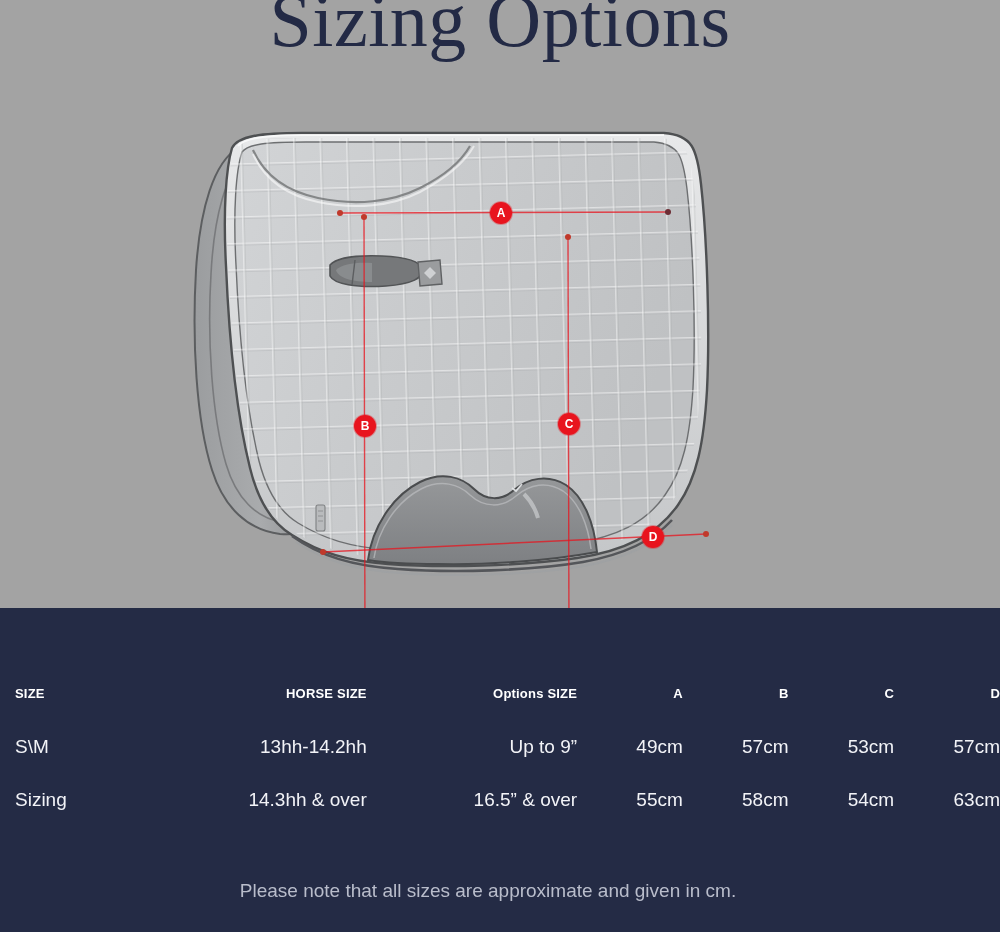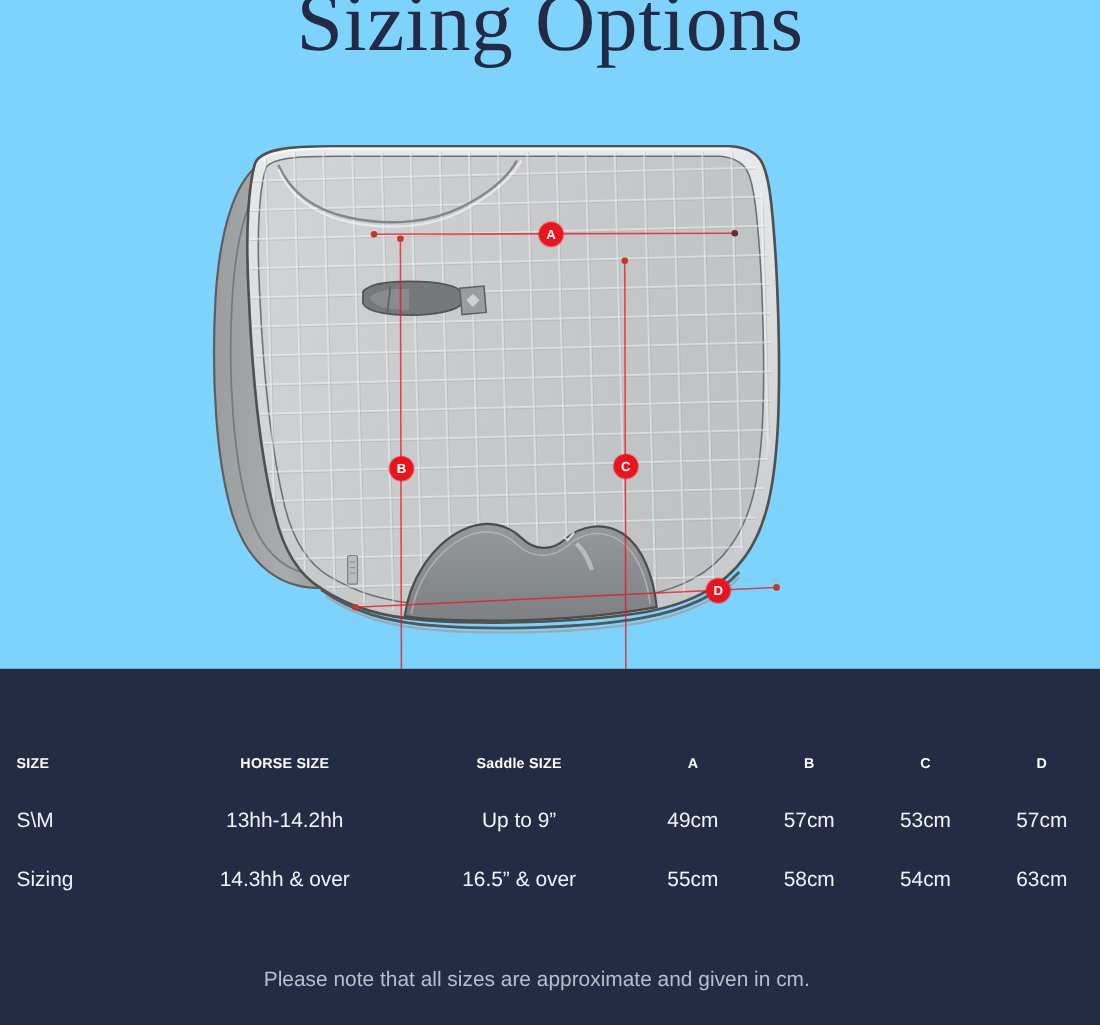--- a/index.html
+++ b/index.html
@@ -10,21 +10,21 @@
   }
   body {
     font-family: "Liberation Sans", sans-serif;
     -webkit-font-smoothing: antialiased;
   }
   #page {
     position: relative;
     width: 1000px;
     height: 932px;
     overflow: hidden;
-    background: #7dd3fc;
+    background: #a3a3a3;
   }
 
   
   .title {
     position: absolute;
     left: 0;
     top: -18px;
     width: 1000px;
     text-align: center;
     font-family: "Liberation Serif", "DejaVu Serif", serif;
@@ -103,21 +103,21 @@
     letter-spacing: 0.2px;
   }
   .spec-table td {
     font-size: 19px;
     font-weight: normal;
     height: 53px;
     vertical-align: middle;
     color: #f2f3f7;
   }
   .cell-l { text-align: left; padding-left: 15px !important; }
-  .cell-c { text-align: center; }
+  .cell-c { text-align: right; }
   .note {
     position: absolute;
     left: 0;
     top: 272px;
     width: 976px;
     text-align: center;
     font-family: "Liberation Sans", sans-serif;
     font-size: 19px;
     color: #b9bdcb;
   }
@@ -321,21 +321,21 @@
           <col class="c-saddle">
         <col class="c-m">
           <col class="c-m">
           <col class="c-m">
           <col class="c-m">
       </colgroup>
       <thead>
         <tr>
           <th class="cell-l">SIZE</th>
           <th class="cell-c">HORSE SIZE</th>
-          <th class="cell-c">Saddle SIZE</th>
+          <th class="cell-c">Options SIZE</th>
           <th class="cell-c">A</th>
           <th class="cell-c">B</th>
           <th class="cell-c">C</th>
           <th class="cell-c">D</th>
         </tr>
       </thead>
       <tbody>
         <tr>
           <td class="cell-l">S\M</td>
           <td class="cell-c">13hh-14.2hh</td>

